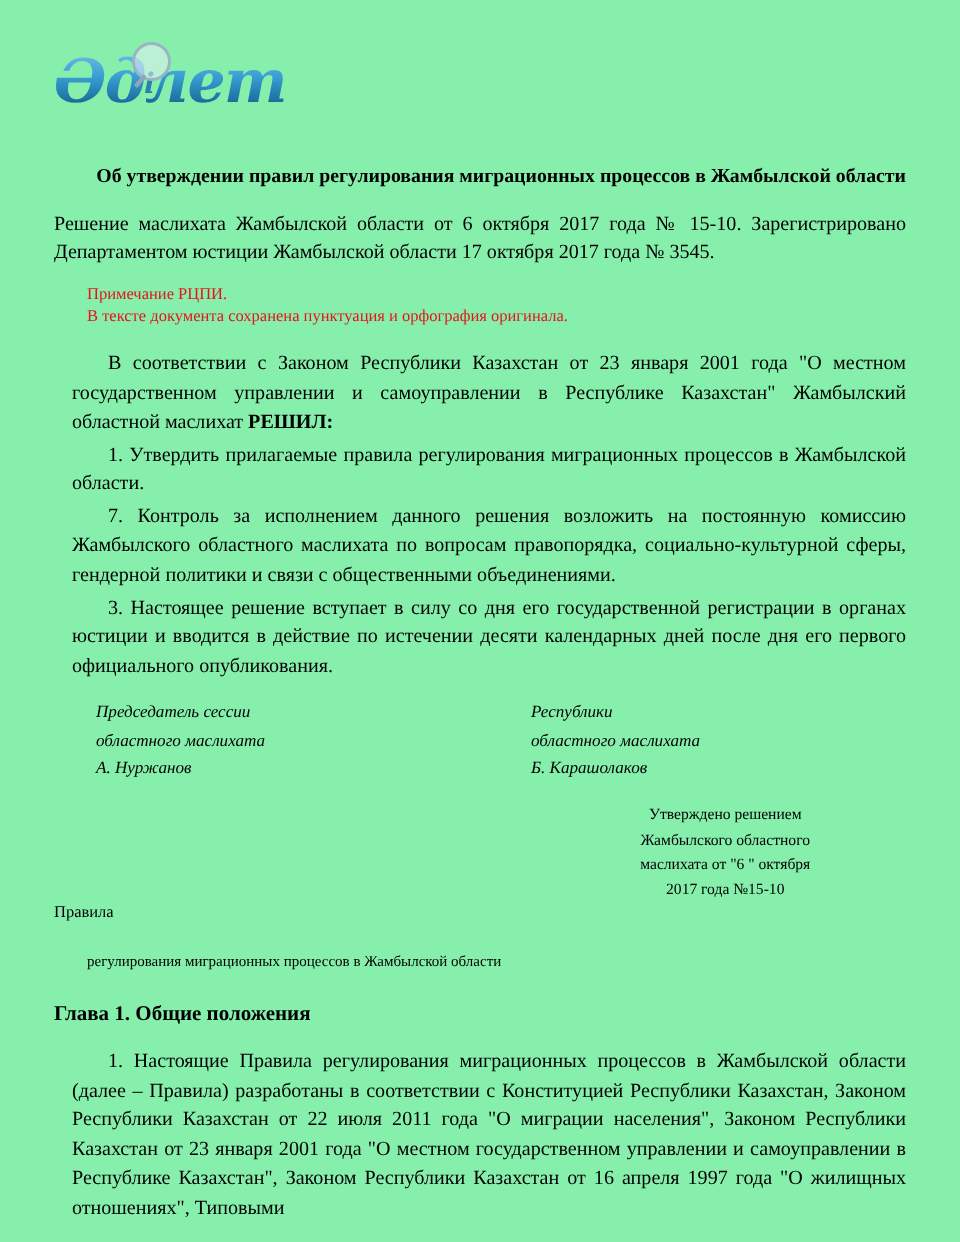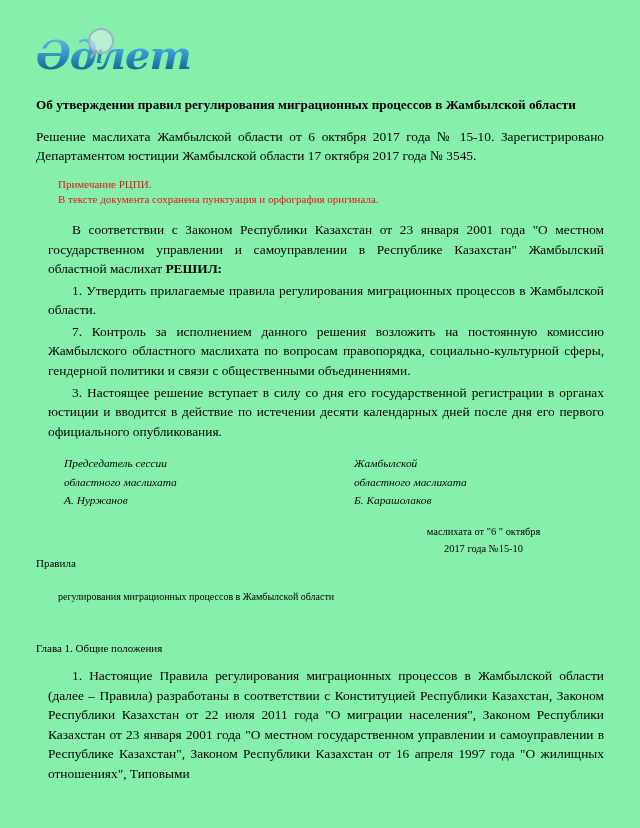--- a/index.html
+++ b/index.html
@@ -77,22 +77,22 @@
     font-style: italic;
     font-weight: bold;
     color: #2d7fae;
   }
 
   
   .doc-title {
     font-size: 13.2px;
     font-weight: bold;
     line-height: 1.42;
-    margin: 8px 0 0 0;
-    text-align: left;
+    margin: 20px 0 0 0;
+    text-align: right;
   }
   p.body-par {
     font-size: 13.4px;
     line-height: 1.46;
     text-align: justify;
     margin: 12px 0 0 0;
   }
   p.body-par.indent {
     text-indent: 24px;
     margin-left: 12px;
@@ -141,23 +141,23 @@
     font-size: 11px;
     font-weight: normal;
   }
   .rules-subtitle {
     font-size: 10px;
     font-weight: normal;
     margin-top: 22px;
     margin-left: 22px;
   }
   .chapter-heading {
-    font-size: 11px;
-    font-weight: normal;
-    margin-top: 40px;
+    font-size: 14px;
+    font-weight: bold;
+    margin-top: 22px;
   }
 </style>
 </head>
 <body>
 
 <div class="page">
 
   <div class="logo-wrap">
     <div class="logo">
       <span class="logo-text">Әд</span><span class="logo-text">лет</span>
@@ -181,27 +181,29 @@
   <p class="body-par indent tight">7. Контроль за исполнением данного решения возложить на постоянную комиссию Жамбылского областного маслихата по вопросам правопорядка, социально-культурной сферы, гендерной политики и связи с общественными объединениями.</p>
   <p class="body-par indent tight">3. Настоящее решение вступает в силу со дня его государственной регистрации в органах юстиции и вводится в действие по истечении десяти календарных дней после дня его первого официального опубликования.</p>
 
   <div class="sig-block">
     <div class="sig-col left">
       <div>Председатель сессии</div>
       <div>областного маслихата</div>
       <div>А. Нуржанов</div>
     </div>
     <div class="sig-col right">
-      <div>Жамбылской</div>
+      <div>Республики</div>
       <div>областного маслихата</div>
       <div>Б. Карашолаков</div>
     </div>
   </div>
 
   <div class="approval">
+    <div>Утверждено решением</div>
+    <div>Жамбылского областного</div>
     <div>маслихата от "6 " октября</div>
     <div>2017 года №15-10</div>
   </div>
 
   <div class="rules-title">Правила</div>
   <div class="rules-subtitle">регулирования миграционных процессов в Жамбылской области</div>
   <div class="chapter-heading">Глава 1. Общие положения</div>
 
   <p class="body-par indent">1. Настоящие Правила регулирования миграционных процессов в Жамбылской области (далее – Правила) разработаны в соответствии с Конституцией Республики Казахстан, Законом Республики Казахстан от 22 июля 2011 года "О миграции населения", Законом Республики Казахстан от 23 января 2001 года "О местном государственном управлении и самоуправлении в Республике Казахстан", Законом Республики Казахстан от 16 апреля 1997 года "О жилищных отношениях", Типовыми</p>
 

